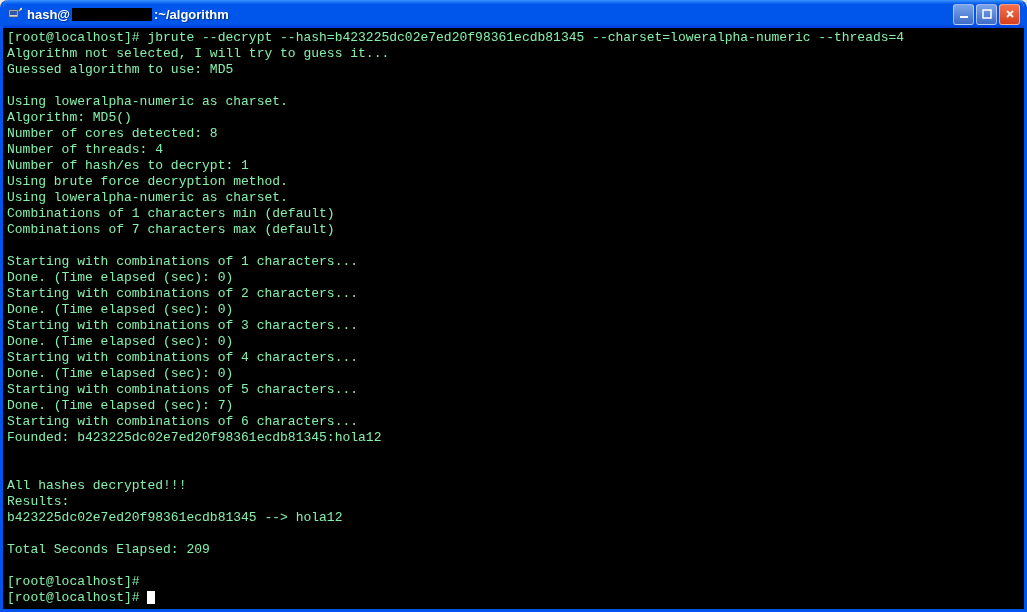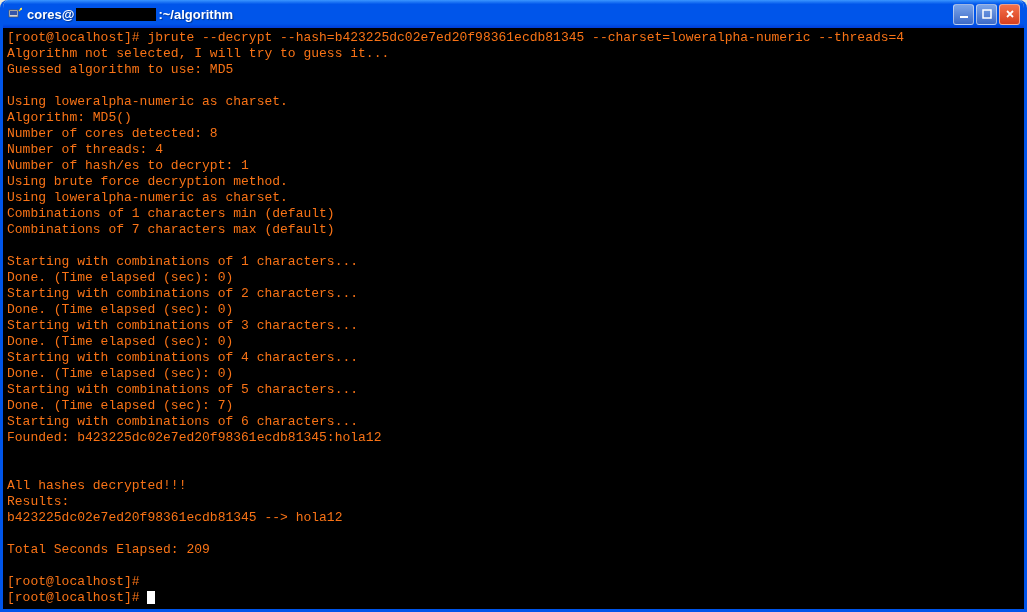--- a/index.html
+++ b/index.html
@@ -62,21 +62,21 @@
       font-size: 12px;
       color: white;
       cursor: pointer;
     }
     .win-btn.min { background: linear-gradient(to bottom, #7ba4e8, #3d6bc8); }
     .win-btn.max { background: linear-gradient(to bottom, #7ba4e8, #3d6bc8); }
     .win-btn.close { background: linear-gradient(to bottom, #f5714b, #d63f1e); }
     .terminal {
       flex: 1;
       background: #000;
-      color: #f97316;
+      color: #86efac;
       font-family: "Courier New", monospace;
       font-size: 13px;
       line-height: 16px;
       padding: 2px 4px;
       white-space: pre;
       overflow: hidden;
     }
     .term-line { display: block; }
     .cursor {
       display: inline-block;
@@ -93,21 +93,21 @@
   <div class="titlebar">
     <span class="titlebar-icon">
       <svg width="14" height="14" viewBox="0 0 14 14">
         <rect x="1" y="3" width="9" height="7" fill="#d4d4d4" stroke="#555" stroke-width="0.7"></rect>
         <rect x="2" y="4" width="7" height="4" fill="#3355aa"></rect>
         <path d="M 11 4 L 14 1" stroke="#ffcc00" stroke-width="1.5"></path>
         <circle cx="13" cy="2" r="1" fill="#ffee66"></circle>
       </svg>
     </span>
     <span class="titlebar-title">
-      <span>cores@</span>
+      <span>hash@</span>
       <span class="redacted"></span>
       <span>:~/algorithm</span>
     </span>
     <div class="window-controls">
       <div class="win-btn min">
         <svg width="10" height="10">
             <rect x="1" y="7" width="8" height="2" fill="white"></rect>
           </svg>
       </div>
       <div class="win-btn max">

